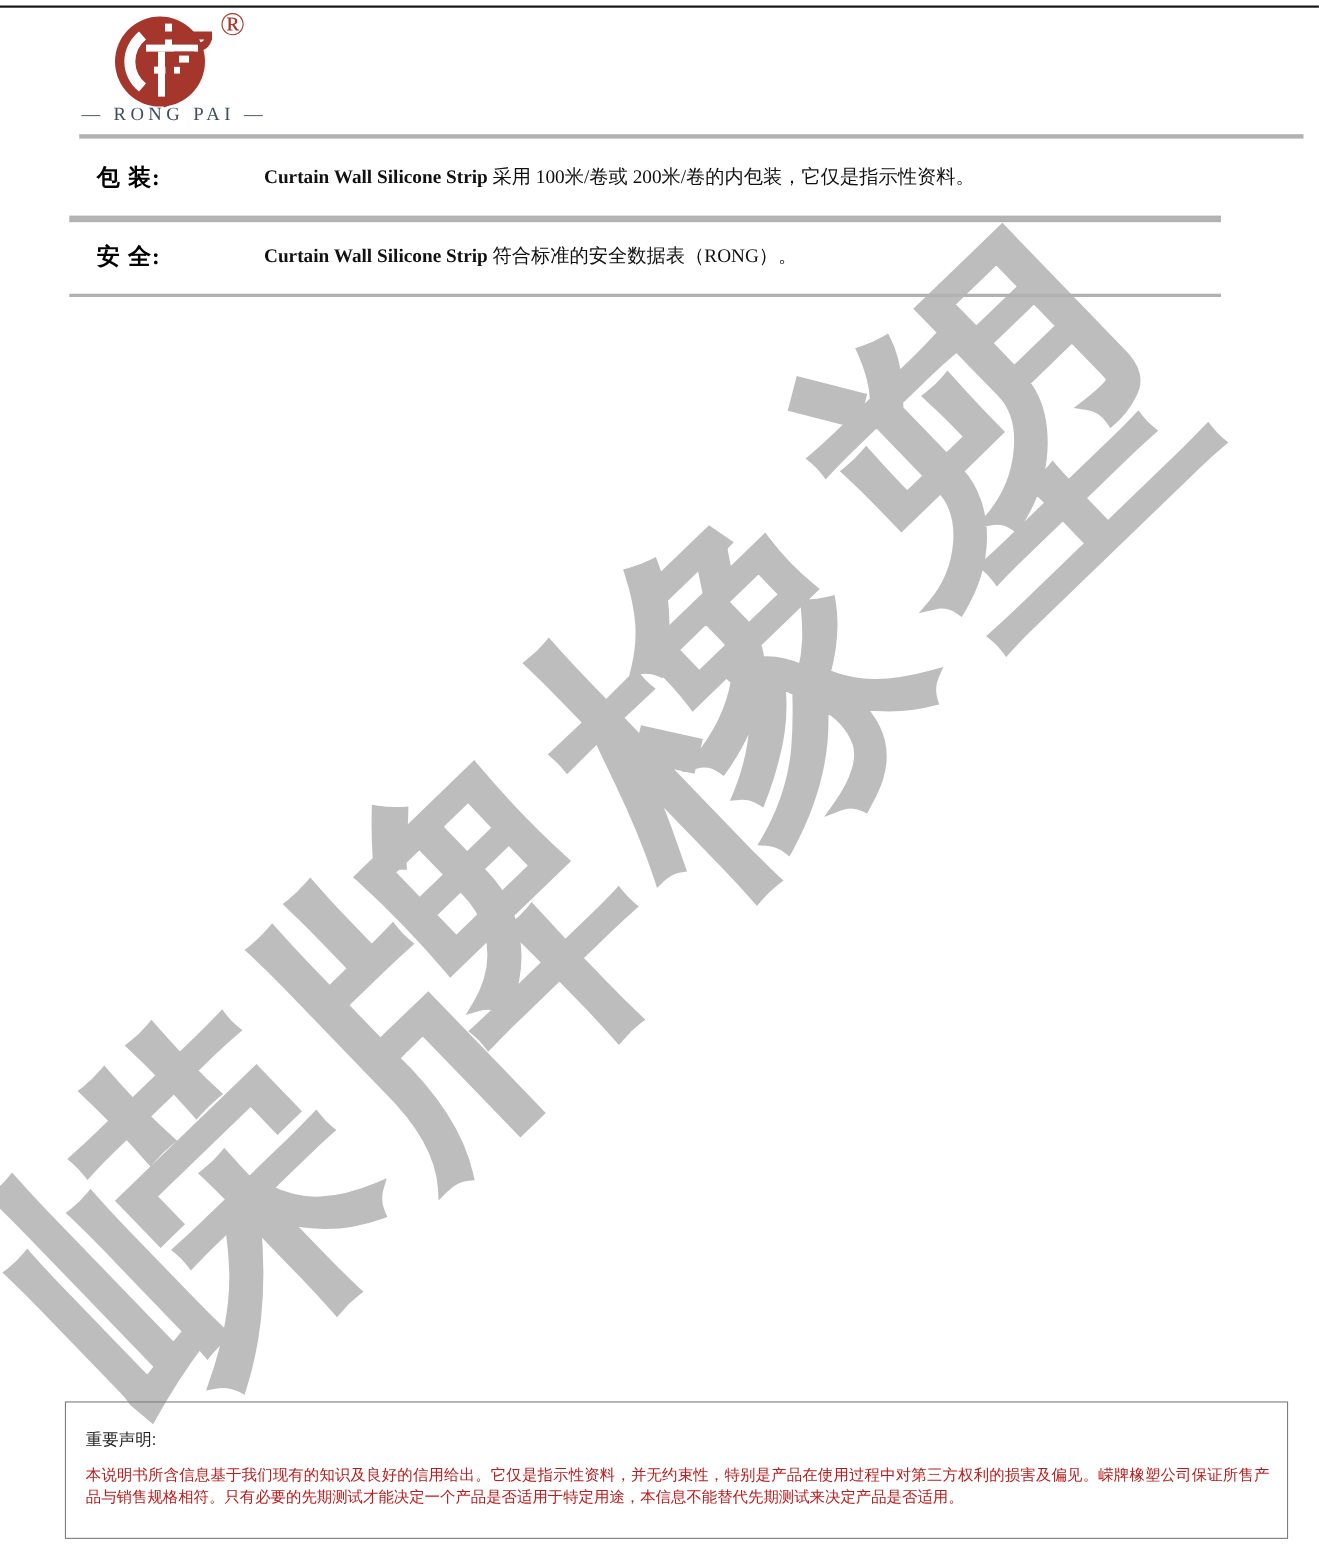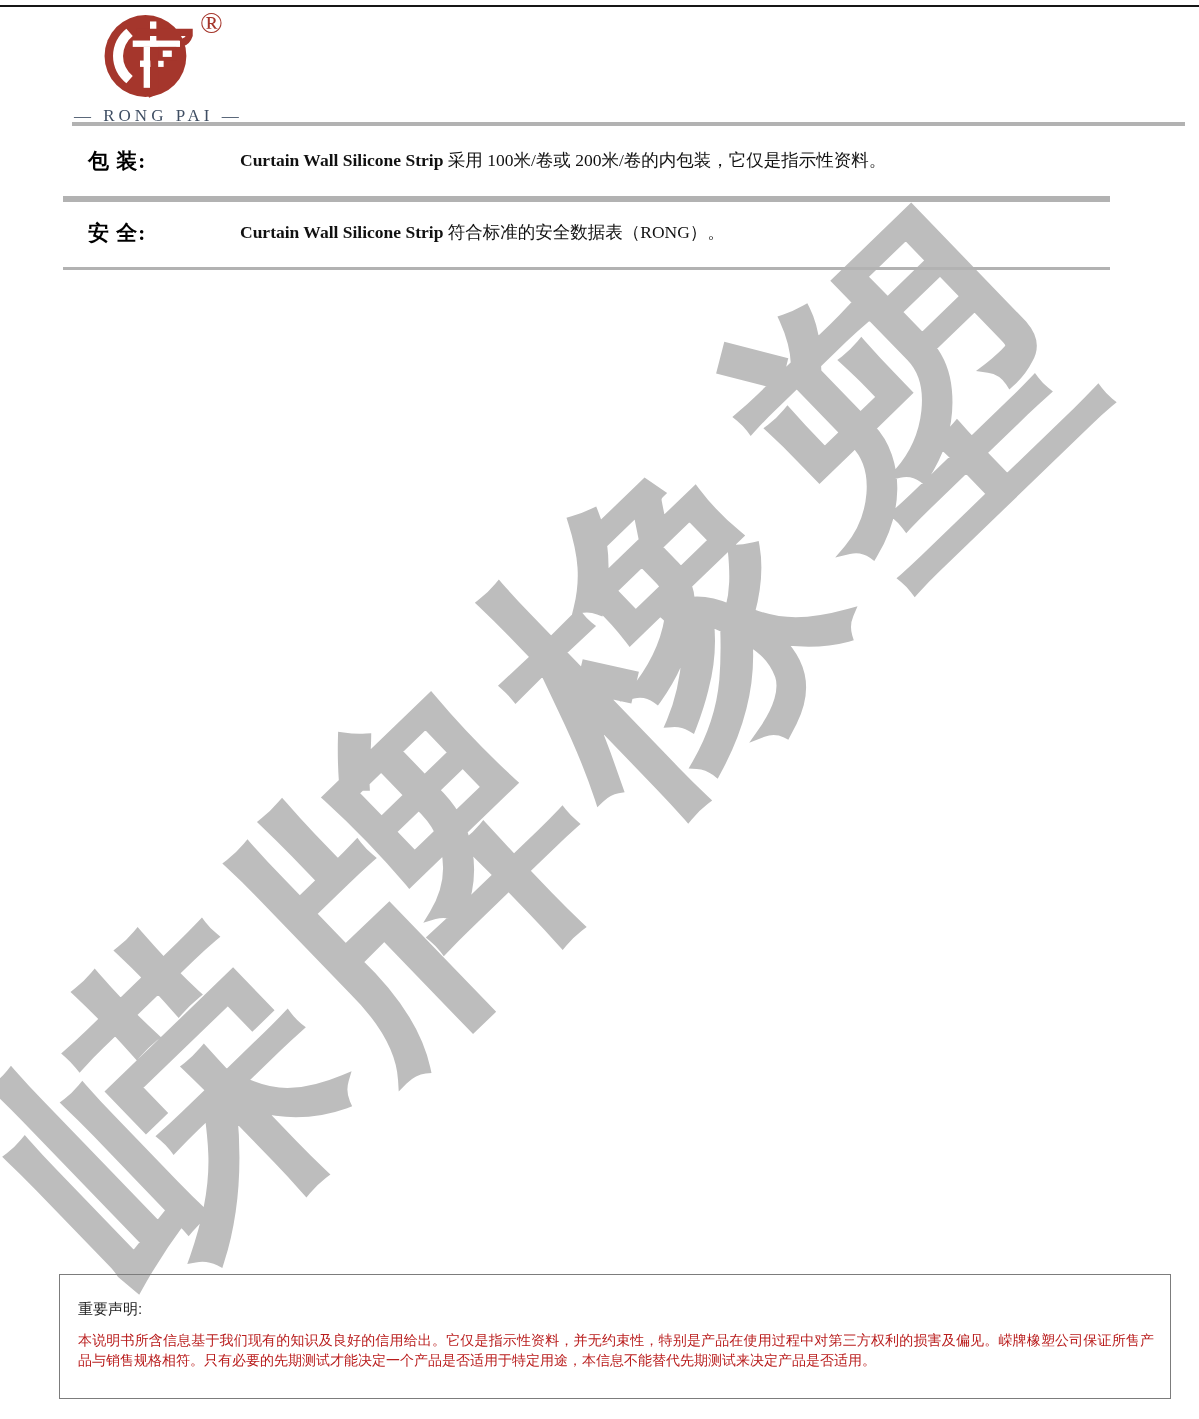--- a/index.html
+++ b/index.html
@@ -7,21 +7,21 @@
     width:1199px;height:1419px;position:relative;overflow:hidden;
     background:#ffffff;font-family:"Liberation Sans",sans-serif;
   }
   
   .topline{position:absolute;top:5px;left:0;width:1199px;height:2px;background:#161616;}
   
   .logo-wrap{position:absolute;left:100px;top:8px;width:150px;height:120px;z-index:3;}
   .logo-svg{position:absolute;left:0;top:0;}
   .reg-mark{position:absolute;left:100px;top:0px;font-size:30px;line-height:1;
             color:#a5362c;font-family:"Liberation Serif",serif;}
-  .brand-line{position:absolute;left:74px;top:106px;width:220px;
+  .brand-line{position:absolute;left:74px;top:94px;width:220px;
               font-family:"Liberation Serif",serif;font-size:17px;letter-spacing:4px;
               color:#3f4e63;white-space:nowrap;z-index:3;}
   .hr-logo{position:absolute;top:122px;left:72px;width:1113px;height:4px;background:#b2b2b2;z-index:2;}
   
   .sections{position:absolute;left:63px;top:130px;width:1047px;z-index:2;}
   .row{display:flex;padding:14px 0 16px 25px;}
   .row .label{width:152px;flex:0 0 152px;font-weight:bold;font-size:21px;line-height:1.7;
               color:#000;white-space:pre-line;letter-spacing:1px;font-family:Liberation Serif, serif;}
   .row .content{flex:1;font-family:"Liberation Serif",serif;font-size:17.5px;line-height:1.5;
                 color:#111;text-align:justify;padding-top:3px;}

